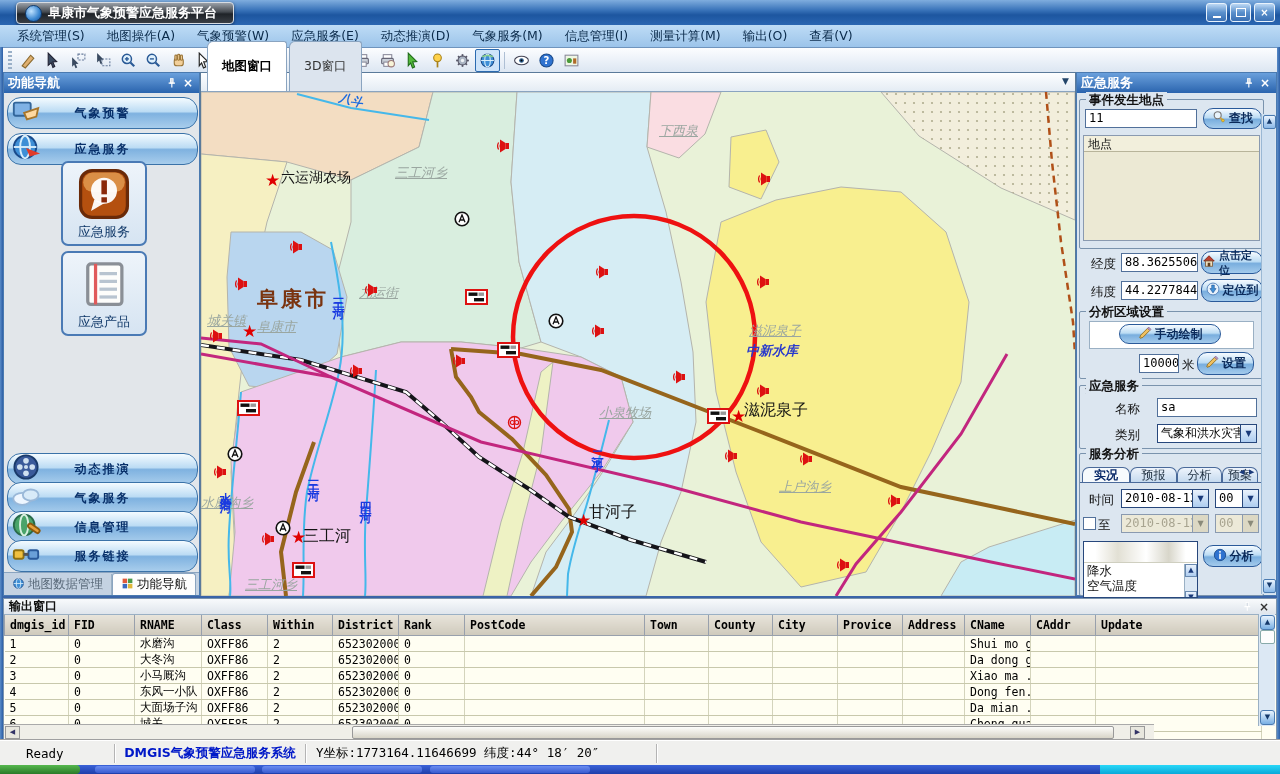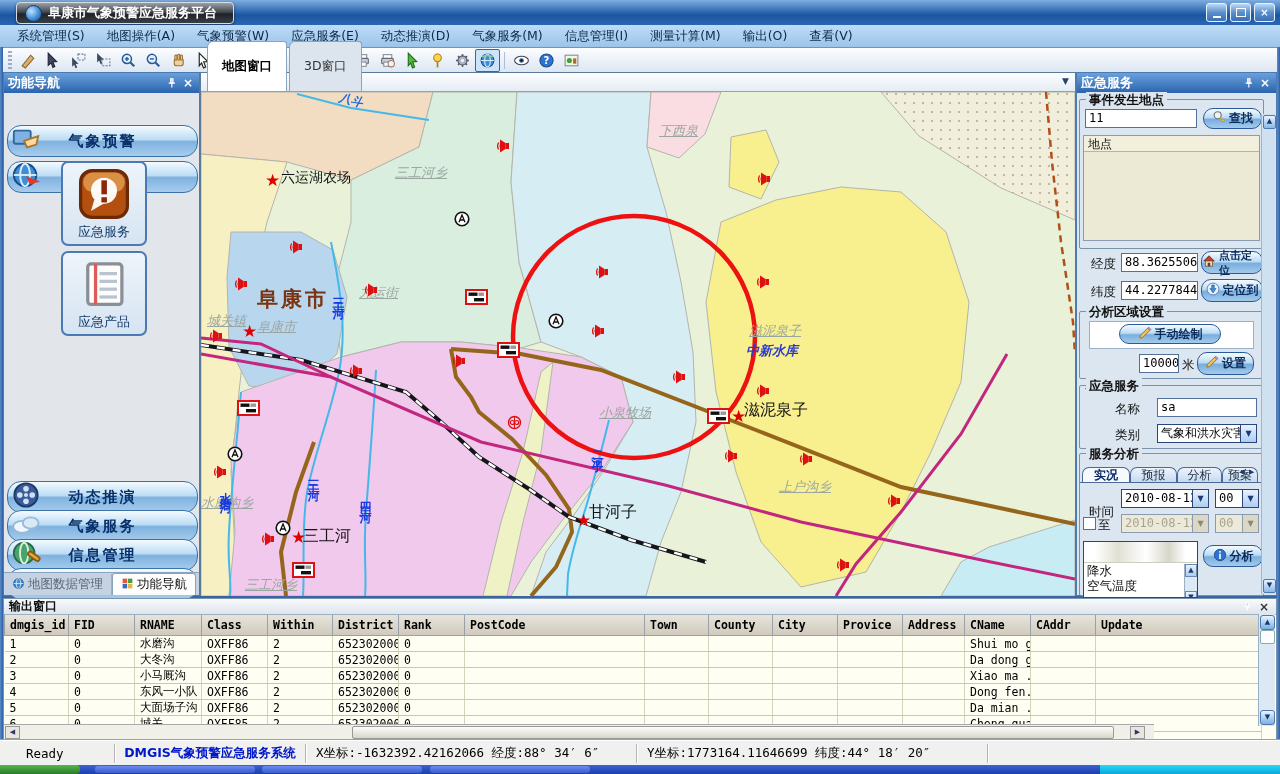--- a/index.html
+++ b/index.html
@@ -28,21 +28,21 @@
   .tsep{width:1px;height:17px;background:#aebfd4;margin:0 4px;}
 
   
   .edge{position:absolute;top:47px;width:3px;height:718px;background:linear-gradient(90deg,#5a8cc8,#2d5fa6);}
 
   
   .leftpanel{position:absolute;left:3px;top:72px;width:197px;height:524px;background:#e2e6ea;border:1px solid #4a7ab0;box-sizing:border-box;}
   .p-title{height:20px;background:linear-gradient(180deg,#6aa0dc,#2a64ae);color:#fff;font-weight:bold;font-size:13px;display:flex;align-items:center;padding:0 4px;}
   .p-title .sp{flex:1;}
   .p-ico{width:14px;height:14px;display:flex;align-items:center;justify-content:center;color:#fff;font-size:12px;margin-left:3px;}
-  .acc-bar{position:absolute;left:3px;width:189px;height:30px;border-radius:14px;border:1px solid #3a72a8;background:linear-gradient(180deg,#f4fbff 0%,#bcdcf4 45%,#7fb2e0 52%,#a8cdec 100%);display:flex;align-items:center;justify-content:center;color:#08306a;font-weight:bold;font-size:15px;letter-spacing:2px;margin-top:28px;}
+  .acc-bar{position:absolute;left:3px;width:189px;height:30px;border-radius:14px;border:1px solid #3a72a8;background:linear-gradient(180deg,#f4fbff 0%,#bcdcf4 45%,#7fb2e0 52%,#a8cdec 100%);display:flex;align-items:center;justify-content:center;color:#08306a;font-weight:bold;font-size:12px;letter-spacing:2px;}
   .acc-bar .bico{position:absolute;left:3px;top:-2px;}
   .shortcut{position:absolute;left:57px;width:82px;border:2px solid #4a7ab5;border-radius:7px;background:linear-gradient(180deg,#eef4fa,#d6e4f2);text-align:center;padding:5px 0 3px 0;color:#123a6a;font-size:13px;}
   .lp-tabs{position:absolute;left:0;bottom:0;width:100%;height:22px;background:#c4d2e2;border-top:1px solid #8aa4c0;display:flex;align-items:flex-end;}
   .lp-tab{height:21px;display:flex;align-items:center;gap:3px;padding:0 8px;font-size:12.5px;color:#5a6a7a;border-right:1px solid #9ab0c4;}
   .lp-tab.active{background:#fdfdfd;color:#111;border:1px solid #8aa4c0;border-bottom:none;border-radius:3px 3px 0 0;}
 
   
   .maparea{position:absolute;left:200px;top:72px;width:876px;height:524px;background:#f0f4f8;border:1px solid #5a7a9a;box-sizing:border-box;}
   .map-tabbar{height:18px;background:linear-gradient(180deg,#fdfeff,#e4ecf4);border-bottom:1px solid #8aa4c0;display:flex;align-items:flex-end;padding-left:6px;position:relative;}
   .map-tab{height:17px;display:flex;align-items:center;padding:16px 14px;font-size:12.5px;border:1px solid #8aa4c0;border-bottom:none;border-radius:6px 3px 0 0;background:#dce4ee;color:#333;margin-right:2px;}
@@ -803,21 +803,21 @@
       </div>
       <div id="rp-tabs">
           <div class="antab active" style="left: 5px; top: 374px; width: 46px;">实况</div>
           <div class="antab" style="left: 53px; top: 374px; width: 45px;">预报</div>
           <div class="antab" style="left: 100px; top: 374px; width: 43px;">分析</div>
           <div class="antab" style="left: 145px; top: 374px; width: 34px;">预案</div>
         </div>
       <span style="position:absolute;left:162px;top:375px;font-size:7px;color:#1a3a7a;">◀</span>
       <span style="position:absolute;left:172px;top:375px;font-size:7px;color:#1a3a7a;">▶</span>
       <div class="tabline" style="left:3px;top:389px;width:181px;"></div>
-      <span class="flabel" style="left:12px;top:399px;margin-top:12px;">时间</span>
+      <span class="flabel" style="left:12px;top:399px;">时间</span>
       <div class="combo" style="left:44px;top:396px;width:88px;height:19px;">
           <span class="val">2010-08-13</span>
           <span class="arr">▼</span>
         </div>
       <div class="combo" style="left:138px;top:396px;width:44px;height:19px;">
           <span class="val">00</span>
           <span class="arr">▼</span>
         </div>
       <div class="chk" style="left:6px;top:424px;"></div>
       <span class="flabel" style="left:21px;top:424px;">至</span>
@@ -1048,21 +1048,20 @@
     </div>
   </div>
 
   <div class="statusbar">
     <div class="sseg" style="width:78px;padding-left:26px;">
         <span>Ready</span>
       </div>
     <div class="sseg sys-blue" style="width:170px;font-family:'DejaVu Sans',sans-serif;font-weight:bold;justify-content:center;">
         <span>DMGIS气象预警应急服务系统</span>
       </div>
-    <div class="sseg" style="width:310px;"><span>X坐标:-1632392.42162066</span>&nbsp;<span>经度:88° 34′ 6″</span></div>
     <div class="sseg" style="width:330px;"><span>Y坐标:1773164.11646699</span>&nbsp;<span>纬度:44° 18′ 20″</span></div>
     <div class="sseg" style="flex:1;border-right:none;"></div>
   </div>
 
   <div class="taskbar">
     <div class="tk-start"></div>
     <div class="tk-seg" style="left:95px;width:160px;"></div>
     <div class="tk-seg" style="left:262px;width:160px;"></div>
     <div class="tk-seg" style="left:430px;width:160px;"></div>
     <div class="tk-tray"></div>

